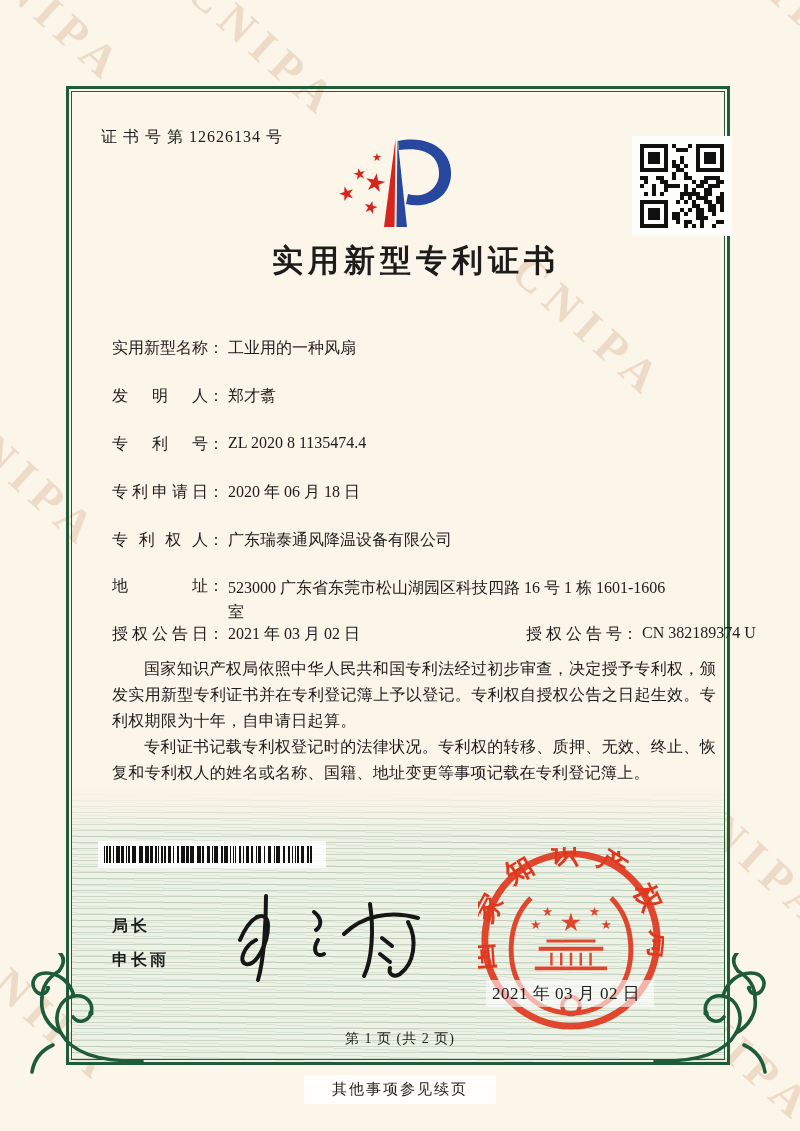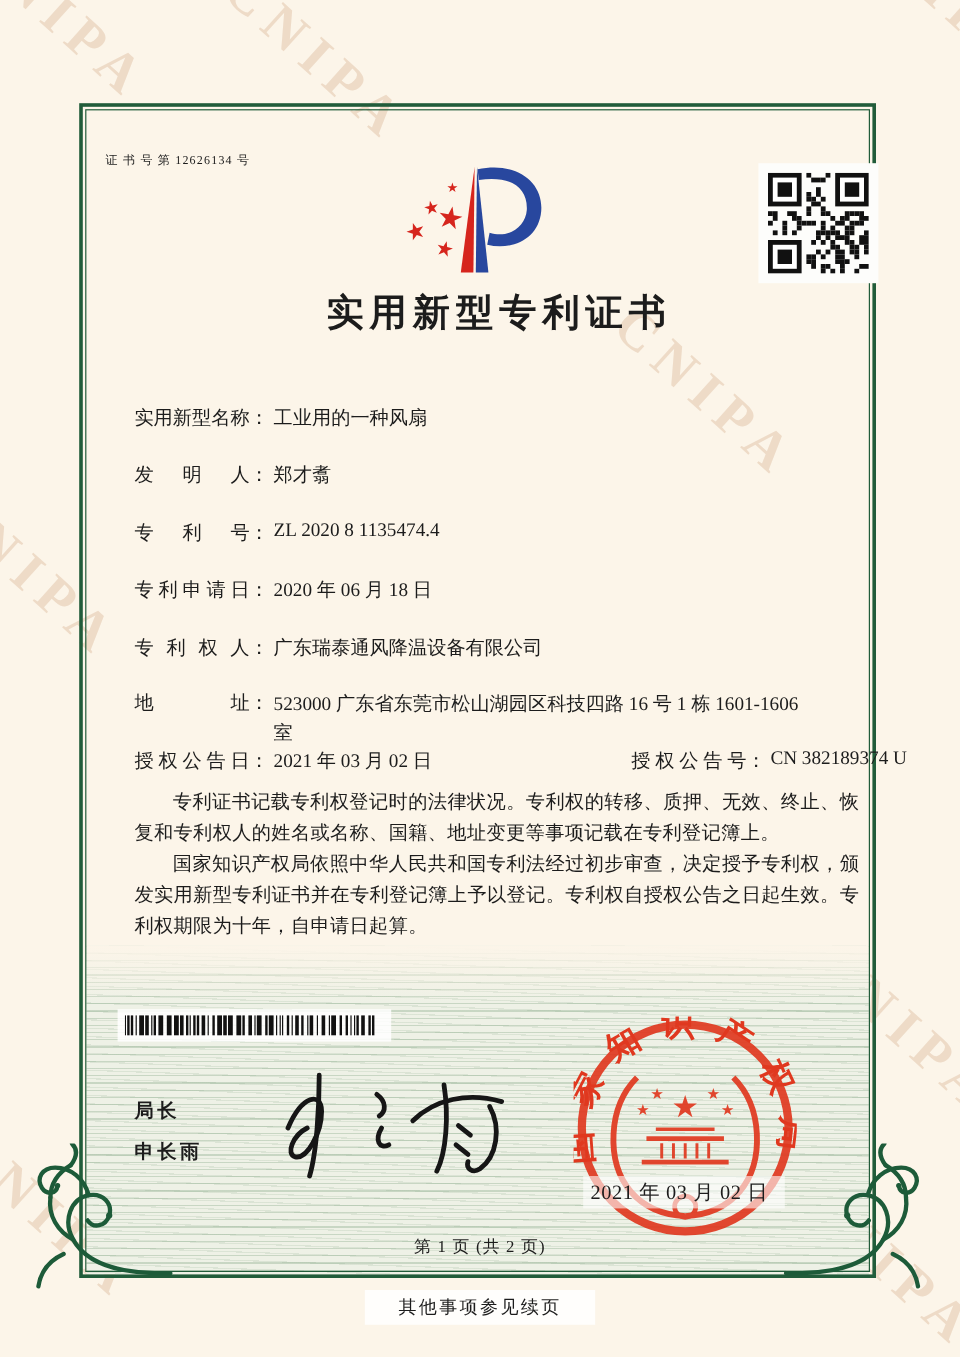--- a/index.html
+++ b/index.html
@@ -17,21 +17,21 @@
         repeating-linear-gradient(182deg, rgba(120,158,122,0.16) 0 1px, transparent 1px 7px);}
   .guilloche-fade{position:absolute;left:72px;top:788px;width:652px;height:48px;
       background:linear-gradient(180deg,#fcf5e9 0,rgba(252,245,233,0) 100%);}
   
   .frame{position:absolute;left:66px;top:86px;width:664px;height:979px;
       box-sizing:border-box;border:3px solid #215c3a;}
   .frame-inner{position:absolute;inset:2px;border:1px solid #215c3a;}
   .flourish{position:absolute;width:125px;height:125px;}
   .flourish.br{transform:scaleX(-1);}
   
-  .cert-no{position:absolute;left:88px;top:127px;font-size:10px;letter-spacing:1px;}
+  .cert-no{position:absolute;left:101px;top:127px;font-size:16px;letter-spacing:1px;}
   .qr-patch{position:absolute;left:632px;top:136px;width:100px;height:100px;background:#fdfdfb;}
   .qr{position:absolute;left:640px;top:144px;}
   .logo{position:absolute;left:328px;top:126px;}
   .logo .star{position:absolute;color:#d6251d;line-height:1;}
   .title{position:absolute;left:0;right:0;top:240px;text-align:center;
       font-size:31px;font-weight:700;letter-spacing:5px;margin-left:32px;}
   
   .row{position:absolute;left:112px;font-size:16px;white-space:nowrap;}
   .lbl{display:inline-flex;width:96px;justify-content:space-between;vertical-align:top;}
   .colon{vertical-align:top;}
@@ -304,22 +304,22 @@
           <span>授</span>
           <span>权</span>
           <span>公</span>
           <span>告</span>
           <span>号</span>
         </span><span class="colon">：</span><span class="val">CN 382189374 U</span>
     </span>
   </div>
 
   <div class="bodytext">
+    <p>国家知识产权局依照中华人民共和国专利法经过初步审查，决定授予专利权，颁发实用新型专利证书并在专利登记簿上予以登记。专利权自授权公告之日起生效。专利权期限为十年，自申请日起算。</p>
     <p>专利证书记载专利权登记时的法律状况。专利权的转移、质押、无效、终止、恢复和专利权人的姓名或名称、国籍、地址变更等事项记载在专利登记簿上。</p>
-    <p>国家知识产权局依照中华人民共和国专利法经过初步审查，决定授予专利权，颁发实用新型专利证书并在专利登记簿上予以登记。专利权自授权公告之日起生效。专利权期限为十年，自申请日起算。</p>
   </div>
 
   <div class="bc-patch"></div>
   <svg class="barcode" width="214" height="17" viewBox="0 0 214 17">
       <rect x="0" y="0" width="1" height="17" fill="#111"></rect>
       <rect x="2" y="0" width="2" height="17" fill="#111"></rect>
       <rect x="5" y="0" width="2" height="17" fill="#111"></rect>
       <rect x="9" y="0" width="1" height="17" fill="#111"></rect>
       <rect x="12" y="0" width="4" height="17" fill="#111"></rect>
       <rect x="17" y="0" width="3" height="17" fill="#111"></rect>

